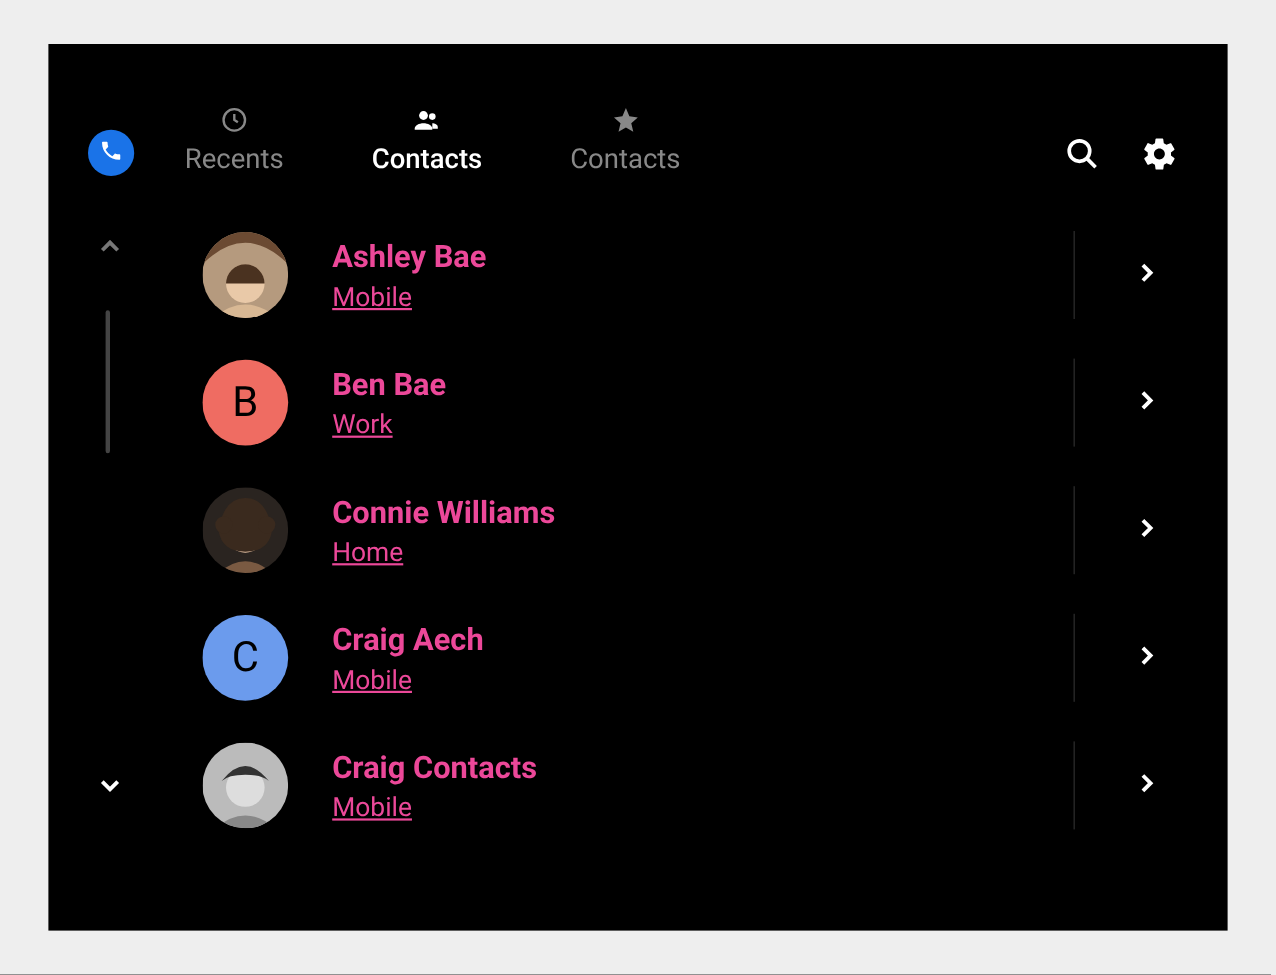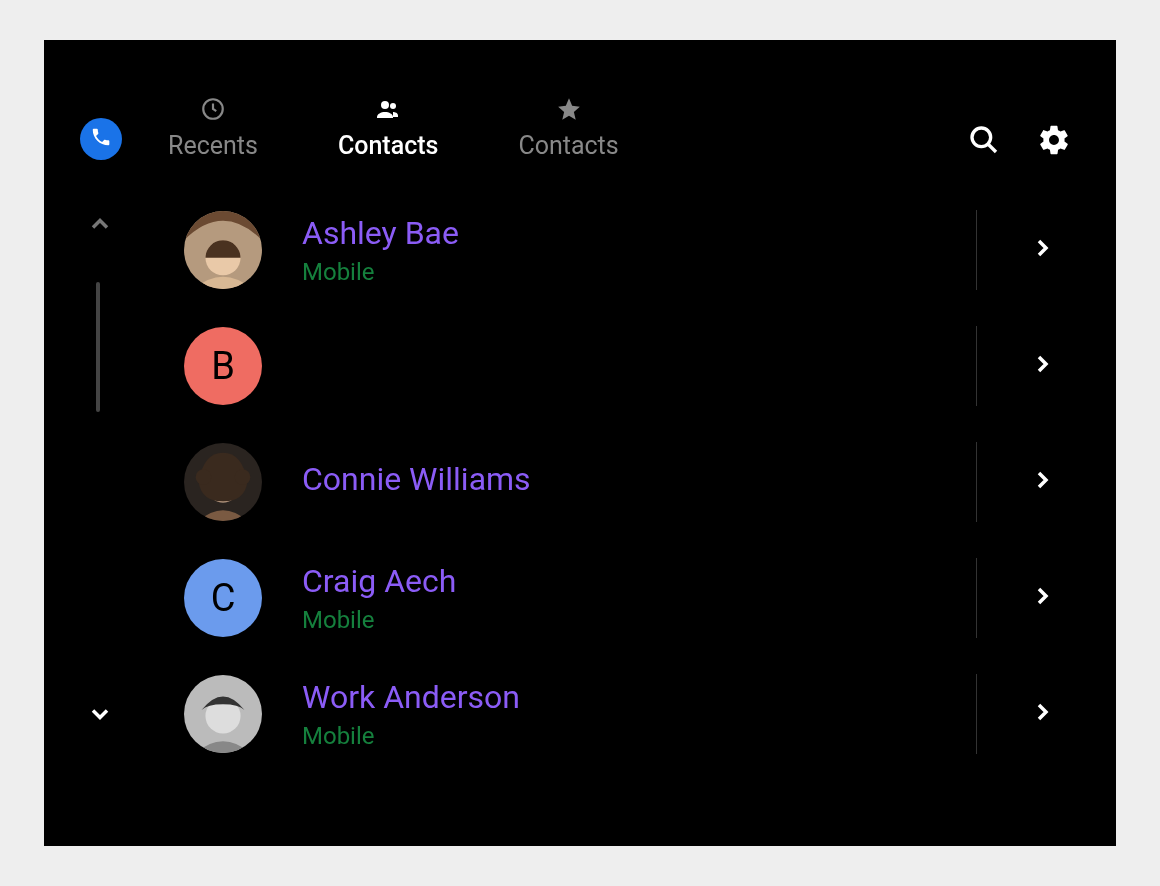--- a/index.html
+++ b/index.html
@@ -126,28 +126,29 @@
       font-weight: 400;
       color: #000;
       overflow: hidden;
     }
     .avatar svg { width: 100%; height: 100%; }
     .row-text {
       margin-left: 40px;
       flex: 1;
     }
     .row-name {
-      font-size: 32px;
-      font-weight: 400;
-      color: #8b5cf6;
+      font-size: 28px;
+      font-weight: 700;
+      color: #ec4899;
       margin-bottom: 6px;
     }
     .row-sub {
       font-size: 24px;
-      color: #15803d;
+      color: #ec4899;
+      text-decoration: underline;
     }
     .row-action {
       width: 130px;
       height: 80px;
       display: flex;
       align-items: center;
       justify-content: center;
       border-left: 1px solid #333;
       margin-right: 10px;
     }
@@ -261,20 +262,22 @@
       <span>
         <svg width="24" height="24" viewBox="0 0 24 24" fill="none" stroke="#fff" stroke-width="3.5">
                 <path d="M9 5l7 7-7 7"></path>
               </svg>
       </span>
     </div>
         </div>
         <div class="row">
     <div class="avatar" style="background:#ef6c62">B</div>
     <div class="row-text">
+      <div class="row-name">Ben Bae</div>
+      <div class="row-sub">Work</div>
     </div>
     <div class="row-action">
       <span>
         <svg width="24" height="24" viewBox="0 0 24 24" fill="none" stroke="#fff" stroke-width="3.5">
                 <path d="M9 5l7 7-7 7"></path>
               </svg>
       </span>
     </div>
         </div>
         <div class="row">
@@ -283,20 +286,21 @@
               <rect width="80" height="80" fill="#2a2420"></rect>
               <circle cx="40" cy="44" r="17" fill="#e6c2a4"></circle>
               <path d="M15 40 q5 -30 25 -30 q20 0 25 30 q-3 20 -25 20 q-22 0 -25 -20" fill="#3a2a1e"></path>
               <circle cx="20" cy="35" r="8" fill="#3a2a1e"></circle>
               <circle cx="60" cy="35" r="8" fill="#3a2a1e"></circle>
               <path d="M15 80 Q40 58 65 80 Z" fill="#7a5a42"></path>
             </svg>
           </div>
     <div class="row-text">
       <div class="row-name">Connie Williams</div>
+      <div class="row-sub">Home</div>
     </div>
     <div class="row-action">
       <span>
         <svg width="24" height="24" viewBox="0 0 24 24" fill="none" stroke="#fff" stroke-width="3.5">
                 <path d="M9 5l7 7-7 7"></path>
               </svg>
       </span>
     </div>
         </div>
         <div class="row">
@@ -316,21 +320,21 @@
         <div class="row">
     <div class="avatar">
             <svg viewBox="0 0 80 80">
               <rect width="80" height="80" fill="#bbb"></rect>
               <circle cx="40" cy="42" r="18" fill="#ddd"></circle>
               <path d="M18 36 q22 -28 44 0 q-6 -6 -22 -6 q-16 0 -22 6" fill="#333"></path>
               <path d="M12 80 Q40 56 68 80 Z" fill="#888"></path>
             </svg>
           </div>
     <div class="row-text">
-      <div class="row-name">Work Anderson</div>
+      <div class="row-name">Craig Contacts</div>
       <div class="row-sub">Mobile</div>
     </div>
     <div class="row-action">
       <span>
         <svg width="24" height="24" viewBox="0 0 24 24" fill="none" stroke="#fff" stroke-width="3.5">
                 <path d="M9 5l7 7-7 7"></path>
               </svg>
       </span>
     </div>
         </div>

